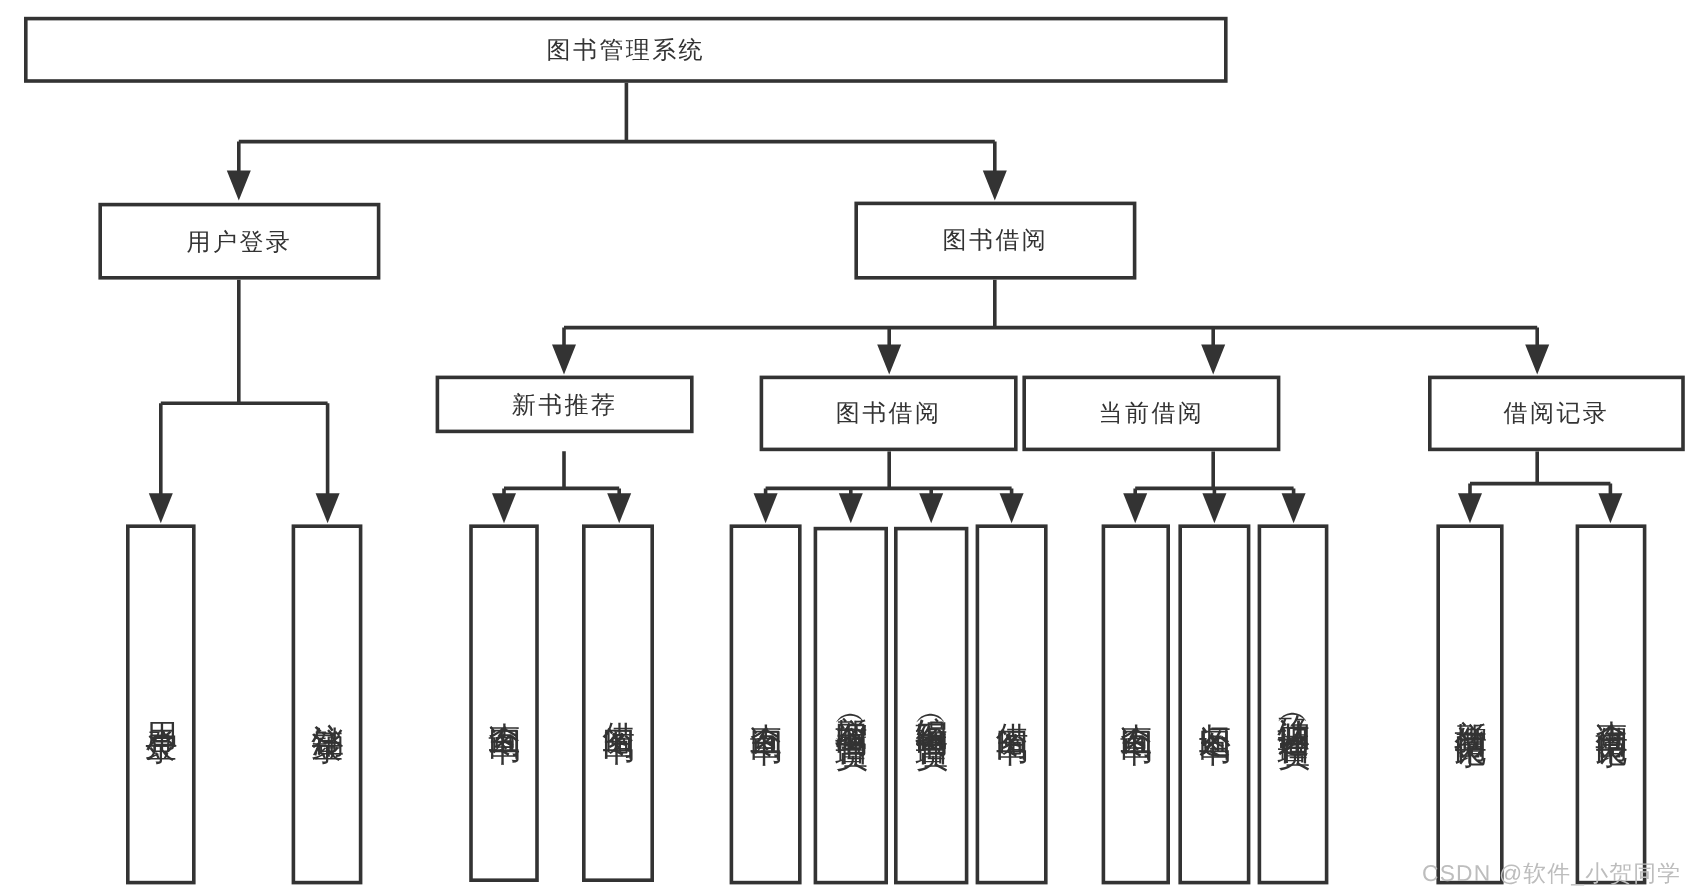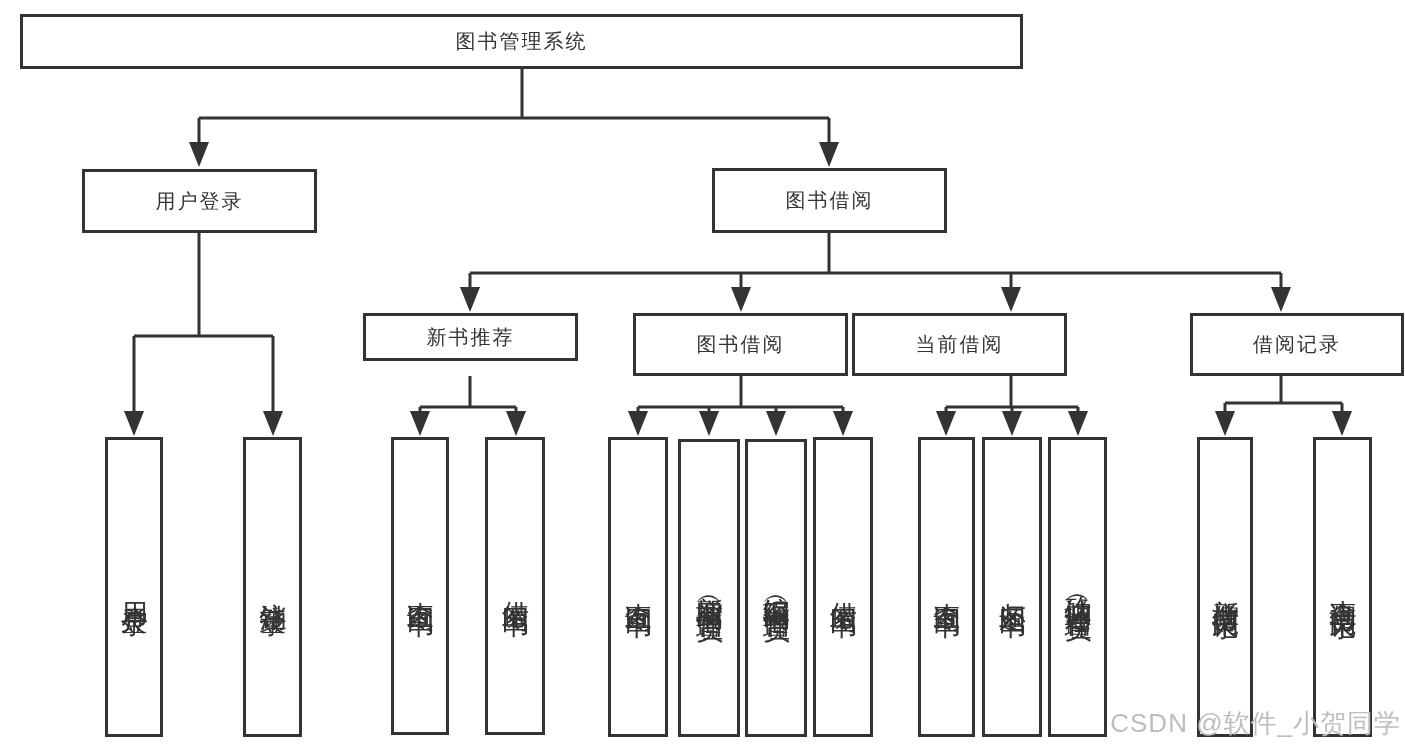--- a/index.html
+++ b/index.html
@@ -52,21 +52,21 @@
     text-orientation: mixed;
     font-size: 27px;
     letter-spacing: 3px;
     line-height: 1;
   }
   .watermark {
     position: absolute;
     right: 4px;
     bottom: 6px;
     color: var(--wm);
-    font-size: 26px;
+    font-size: 19px;
     letter-spacing: 1px;
     z-index: 5;
     white-space: nowrap;
   }
 </style>
 </head>
 <body>
 
 <div class="canvas">
 

